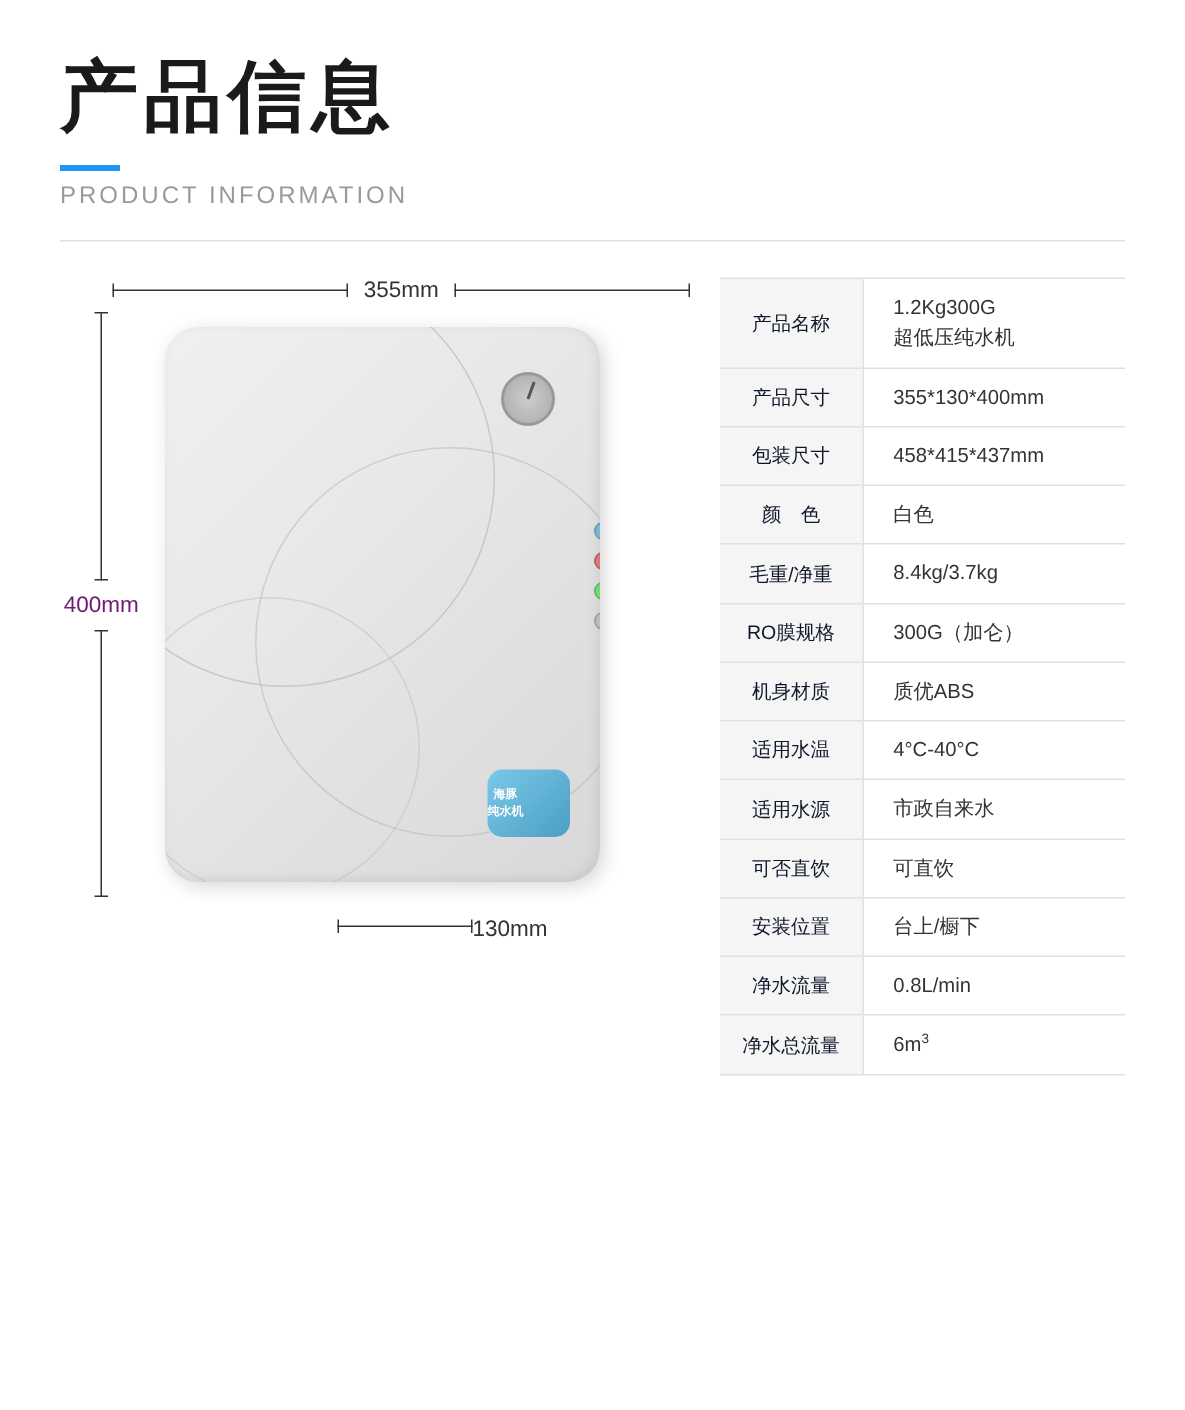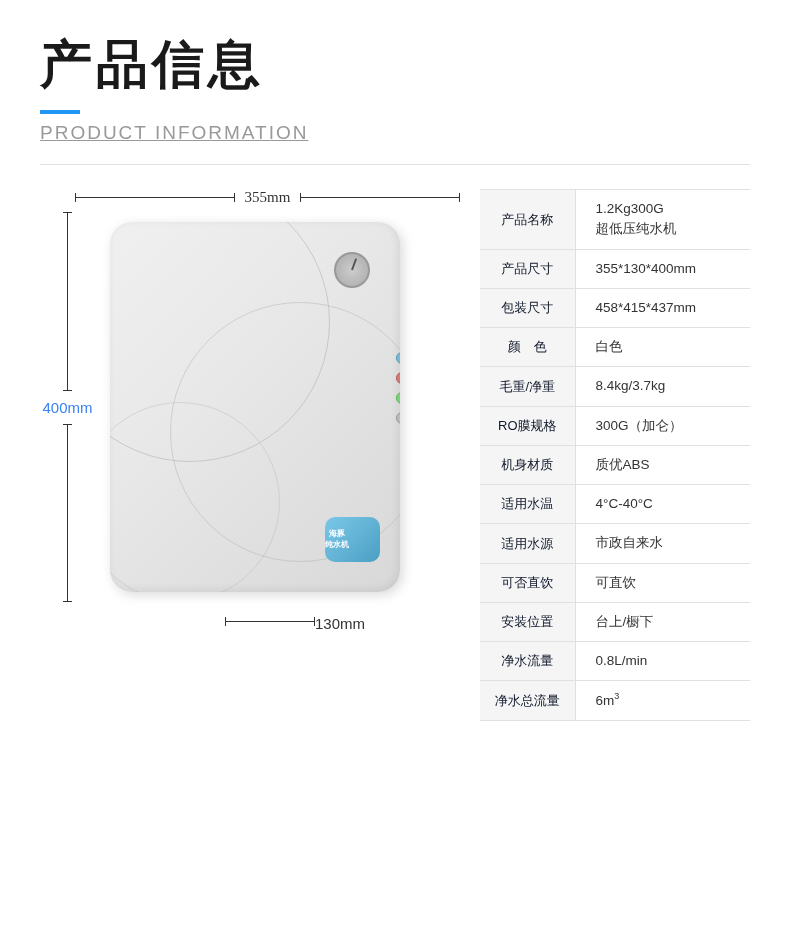--- a/index.html
+++ b/index.html
@@ -30,25 +30,24 @@
     }
 
     .header-accent-line {
       width: 40px;
       height: 4px;
       background: #2196f3;
       margin-bottom: 8px;
     }
 
     .header-subtitle {
-      font-size: 19px;
+      font-size: 16px;
       color: #999;
       letter-spacing: 2px;
       margin-bottom: 20px;
-      text-decoration: underline;
     }
 
     .divider-line {
       width: 100%;
       height: 1px;
       background: #e0e0e0;
       margin-bottom: 24px;
     }
 
     
@@ -64,21 +63,20 @@
       width: 420px;
       flex-shrink: 0;
     }
 
     
     .dim-top {
       display: flex;
       align-items: center;
       margin-left: 35px;
       margin-bottom: 6px;
-      font-family: Liberation Serif, serif;
     }
 
     .dim-line-h {
       flex: 1;
       height: 1px;
       background: #333;
       position: relative;
     }
     .dim-line-h::before {
       content: '';
@@ -131,21 +129,21 @@
     .dim-line-v::after {
       content: '';
       position: absolute;
       bottom: 0; left: -4px;
       width: 9px; height: 1px;
       background: #333;
     }
 
     .dim-label-left {
       font-size: 15px;
-      color: #3b82f6;
+      color: #701a75;
       padding: 8px 0;
       white-space: nowrap;
     }
 
     
     .device-container {
       width: 310px;
       height: 390px;
       margin-left: 60px;
       position: relative;

